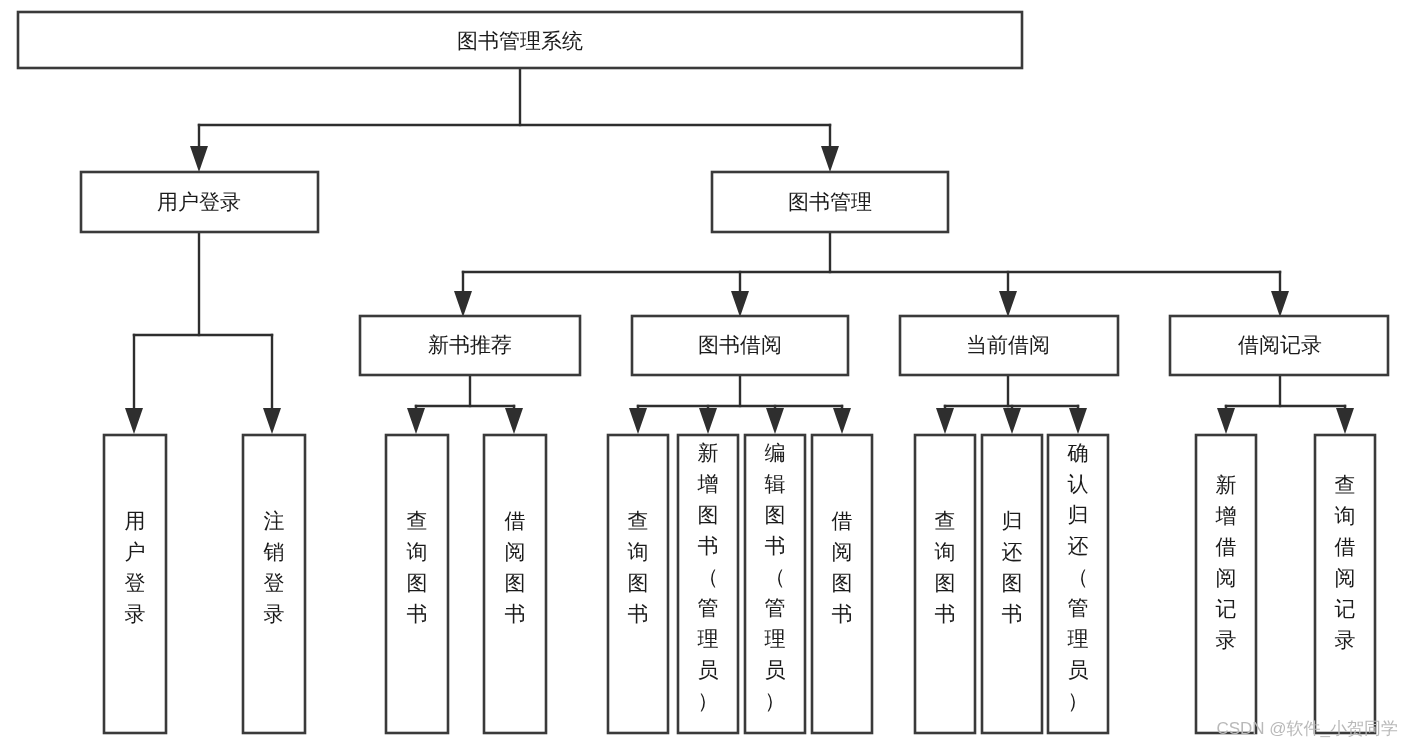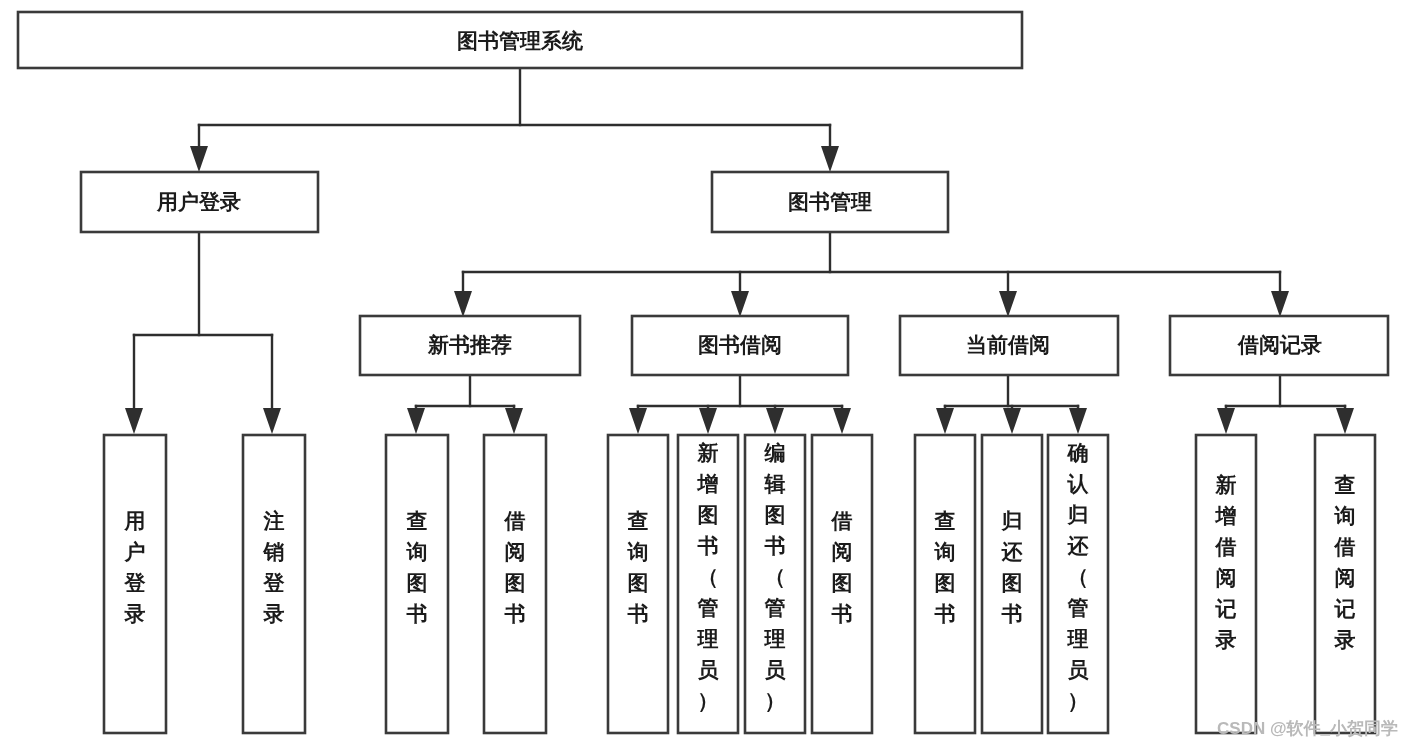--- a/index.html
+++ b/index.html
@@ -11,21 +11,20 @@
     width: 1405px;
     height: 747px;
     font-family: "Liberation Sans", "DejaVu Sans", sans-serif;
     overflow: hidden;
     position: relative;
   }
   #diagram-root {
     position: relative;
     width: 1405px;
     height: 747px;
-    font-weight: bold;
   }
   svg.diagram-canvas {
     position: absolute;
     top: 0;
     left: 0;
     width: 1405px;
     height: 747px;
     display: block;
   }
   .node-box {

